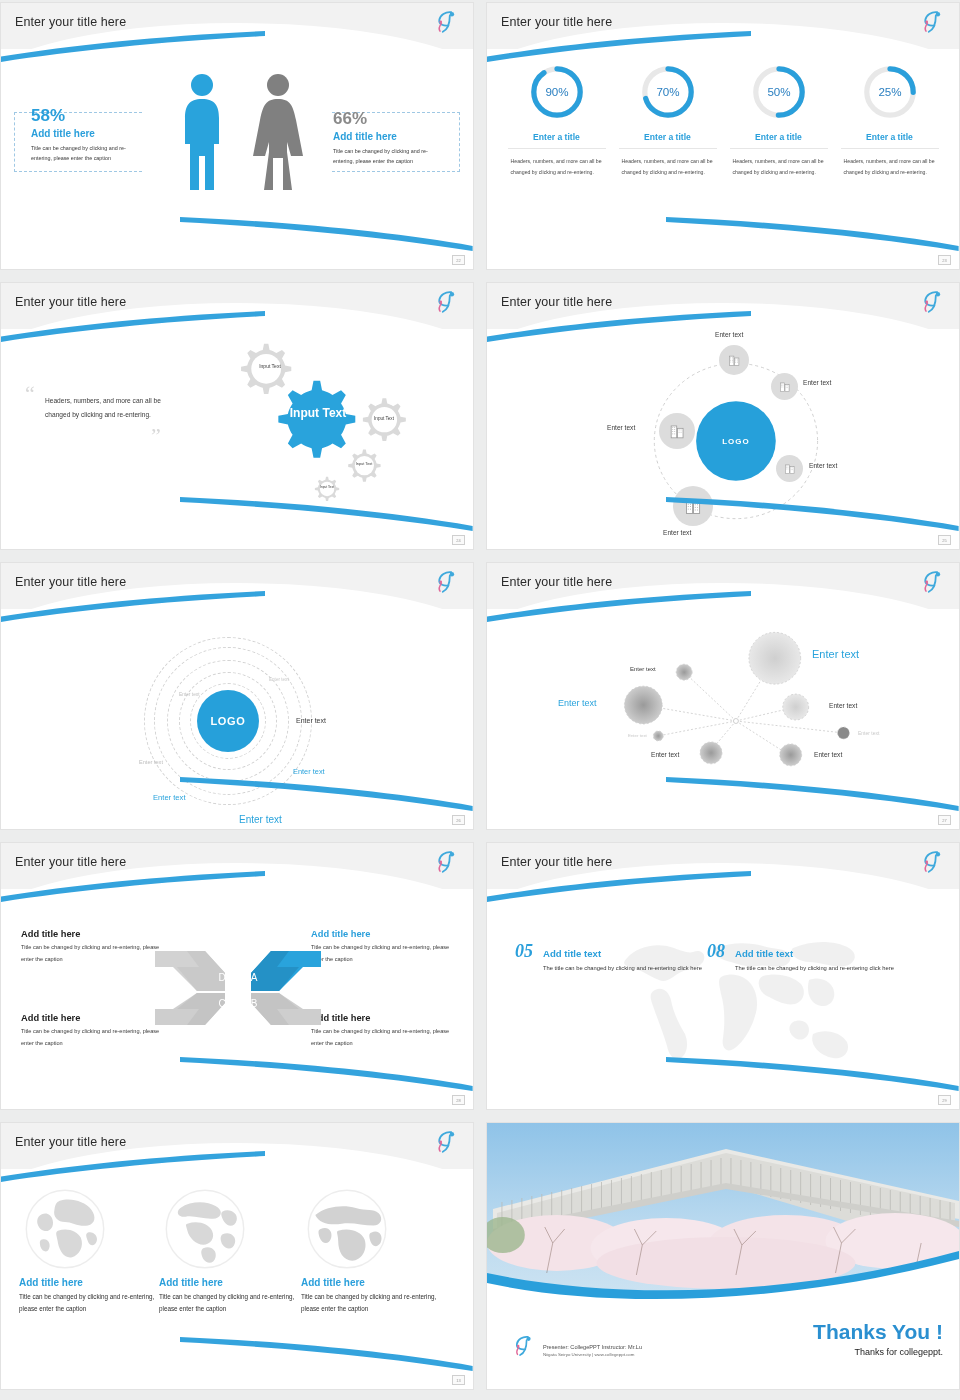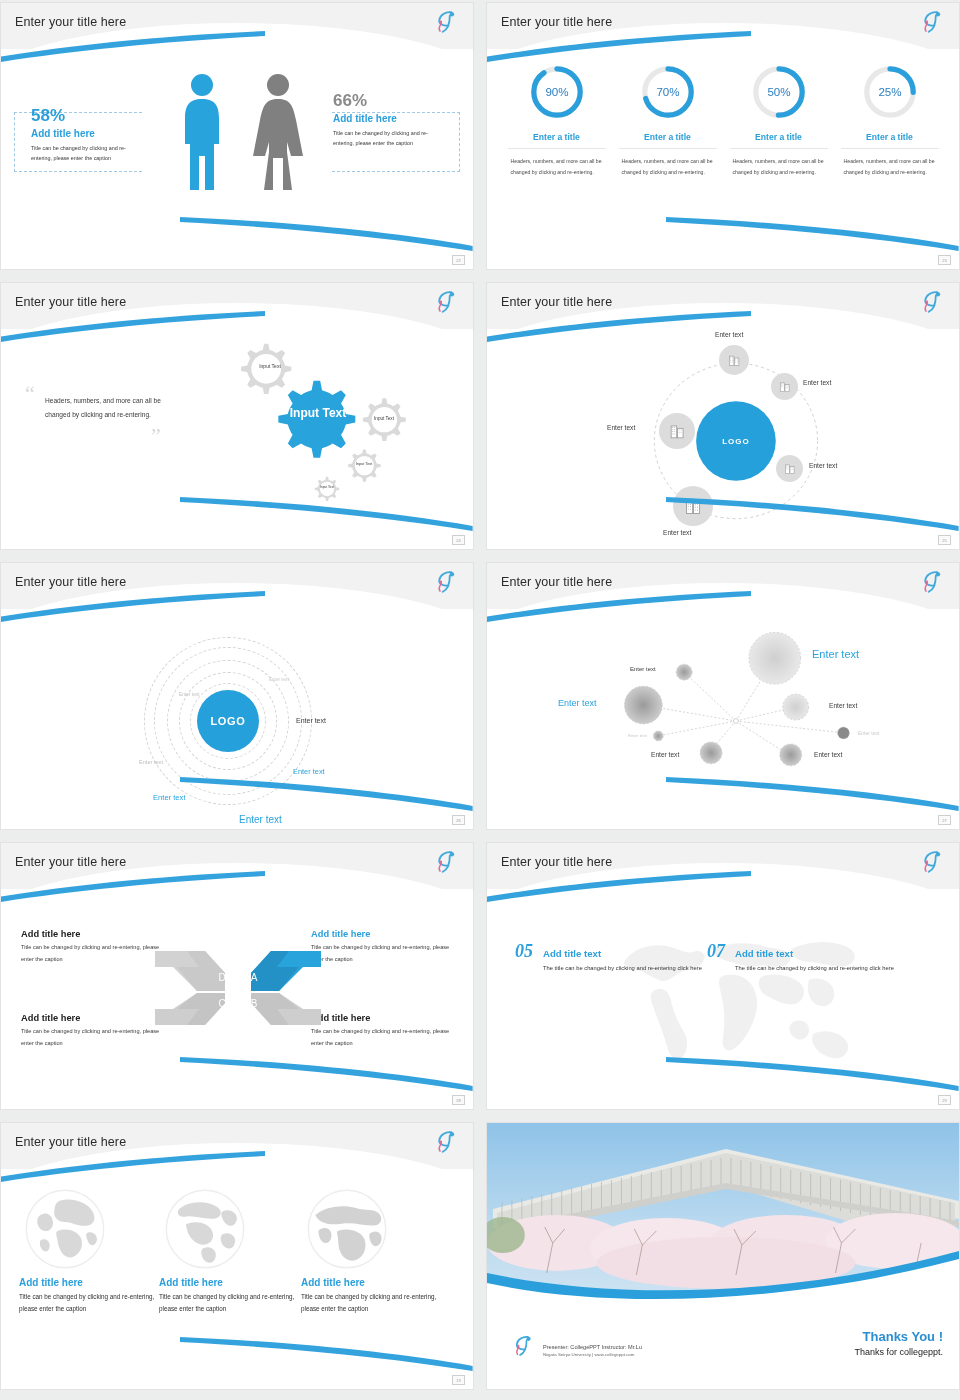--- a/index.html
+++ b/index.html
@@ -105,21 +105,21 @@
 
   
   .g-col { position:absolute; width:136px; }
   .g-title { font-size:10px; font-weight:bold; color:#2a9fdb; }
   .g-cap { font-size:6.3px; color:#2f2f2f; line-height:1.95; margin-top:3px; }
 
   
   .photo { position:absolute; left:0; top:0; width:100%; height:182px; overflow:hidden; }
   .sky { position:absolute; inset:0; background:linear-gradient(#8fc3e8 0%, #b9d9ef 55%, #cfe4f2 100%); }
   .thanks { position:absolute; right:16px; bottom:32px; text-align:right; }
-  .thanks-big { font-size:13px; font-weight:bold; color:#2a8fd0; }
+  .thanks-big { font-size:21px; font-weight:bold; color:#2a8fd0; }
   .thanks-sub { font-size:9px; color:#222; margin-top:3px; }
   .presenter { position:absolute; left:56px; bottom:32px; }
   .p1 { font-size:5.6px; color:#4a4a4a; }
   .p2 { font-size:4.4px; color:#6a6a6a; margin-top:2px; }
 </style>
 </head>
 <body>
 
 <div class="deck">
 
@@ -151,21 +151,21 @@
       <svg style="position:absolute;left:250px;top:23px;width:54px;height:120px" viewBox="0 0 54 120">
         <circle cx="27" cy="13" r="11" fill="#808080"></circle>
         <path d="M27 27 C15 27 12 33 9 48 L2 84 L14 84 L18 70 L18 80 L13 118 L22 118 L22 86 L32 86 L32 118 L41 118 L36 80 L36 70 L40 84 L52 84 L45 48 C42 33 39 27 27 27 Z" fill="#808080"></path>
       </svg>
 
       <div style="position:absolute;left:30px;top:57px;width:110px;">
         <div class="pct blue">58%</div>
         <div class="addt">Add title here</div>
         <div class="cap">Title can be changed by clicking and re-entering, please enter the caption</div>
       </div>
-      <div style="position:absolute;right:30px;top:42px;width:110px;text-align:left;">
+      <div style="position:absolute;right:30px;top:60px;width:110px;text-align:left;">
         <div class="pct gray">66%</div>
         <div class="addt">Add title here</div>
         <div class="cap">Title can be changed by clicking and re-entering, please enter the caption</div>
       </div>
     </div>
 
     <svg class="btm-swoosh" viewBox="0 0 300 40" preserveAspectRatio="none">
       <path d="M300,34 C220,18 120,6 0,0 L0,6 C118,13 218,25 300,40 Z" fill="#34a3dd"></path>
     </svg>
     <div class="pagenum">22</div>
@@ -572,21 +572,21 @@
       </svg>
 
       <div style="position:absolute;left:28px;top:52px;display:flex;gap:10px;align-items:flex-start;width:190px;">
         <div class="num">05</div>
         <div style="padding-top:7px;">
           <div class="m-title">Add title text</div>
           <div class="m-cap">The title can be changed by clicking and re-entering click here</div>
         </div>
       </div>
       <div style="position:absolute;left:220px;top:52px;display:flex;gap:10px;align-items:flex-start;width:190px;">
-        <div class="num">07</div>
+        <div class="num">08</div>
         <div style="padding-top:7px;">
           <div class="m-title">Add title text</div>
           <div class="m-cap">The title can be changed by clicking and re-entering click here</div>
         </div>
       </div>
     </div>
 
     <svg class="btm-swoosh" viewBox="0 0 300 40" preserveAspectRatio="none">
       <path d="M300,34 C220,18 120,6 0,0 L0,6 C118,13 218,25 300,40 Z" fill="#34a3dd"></path>
     </svg>

